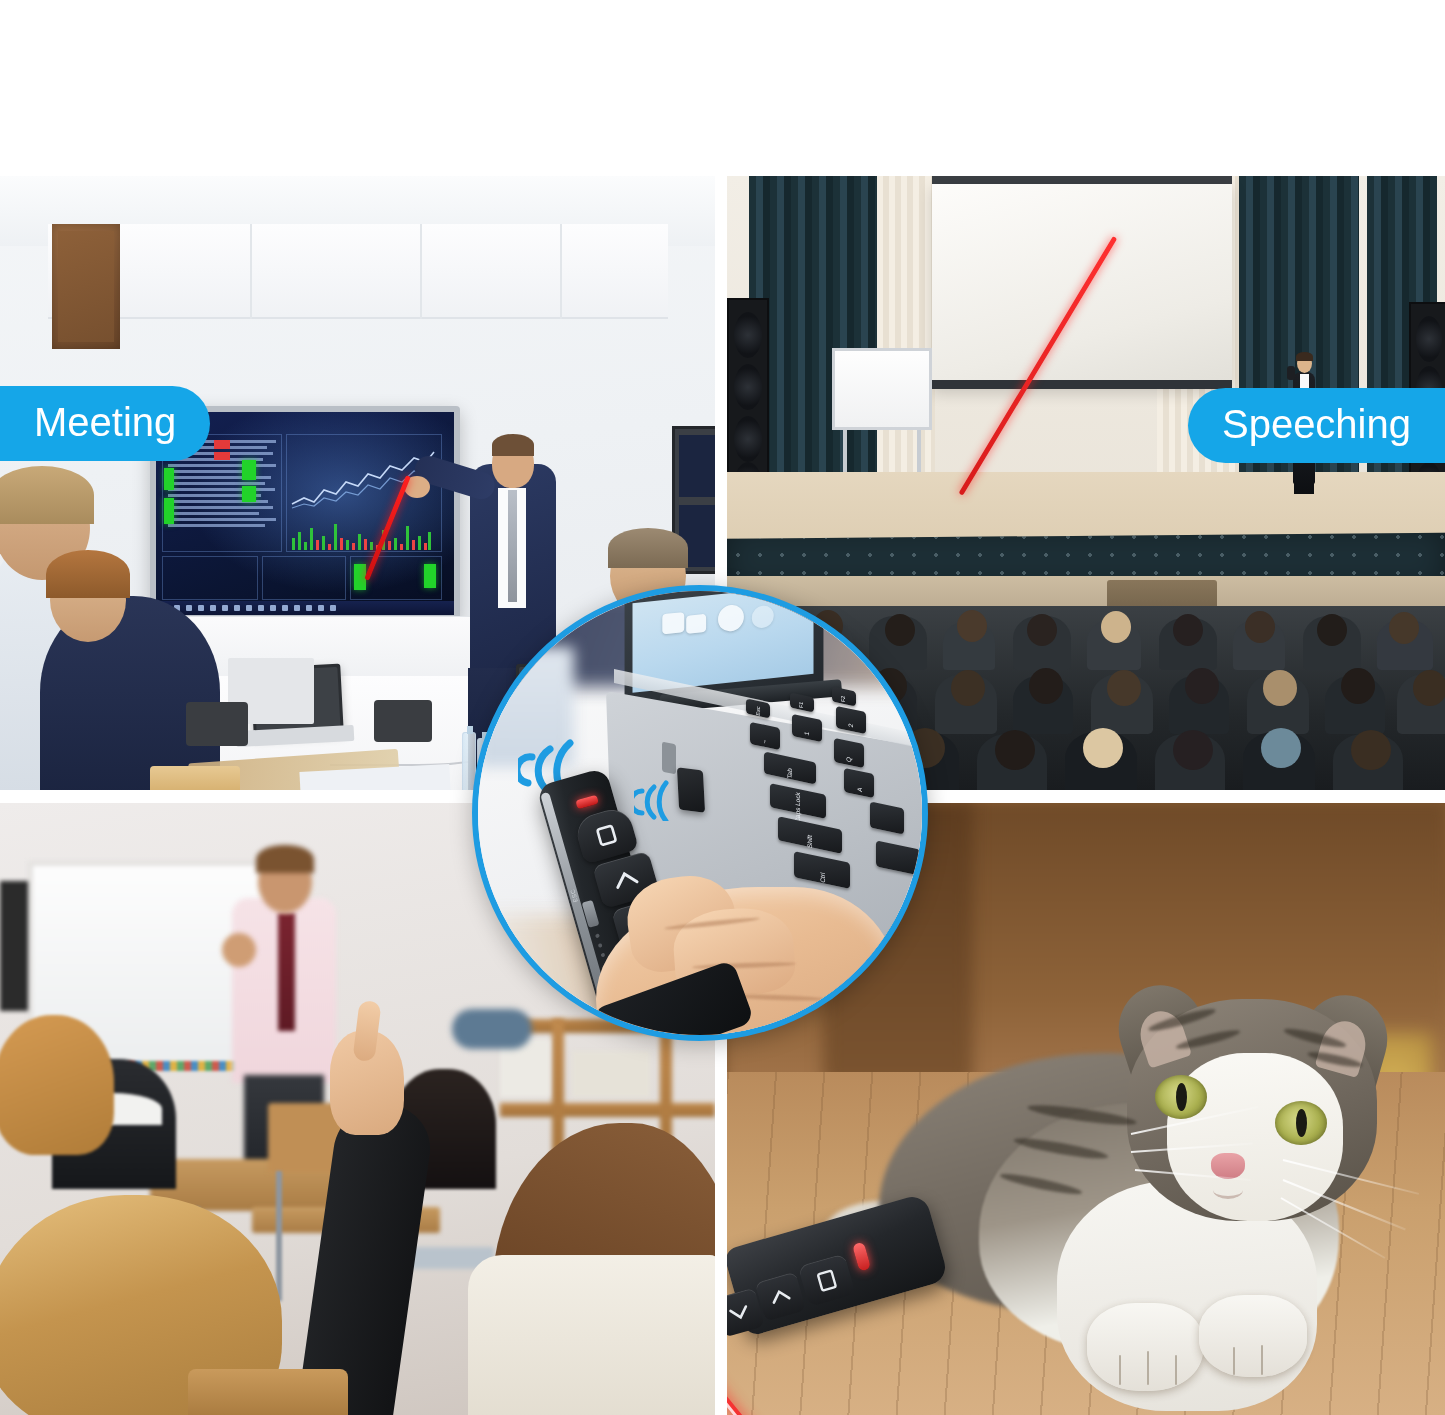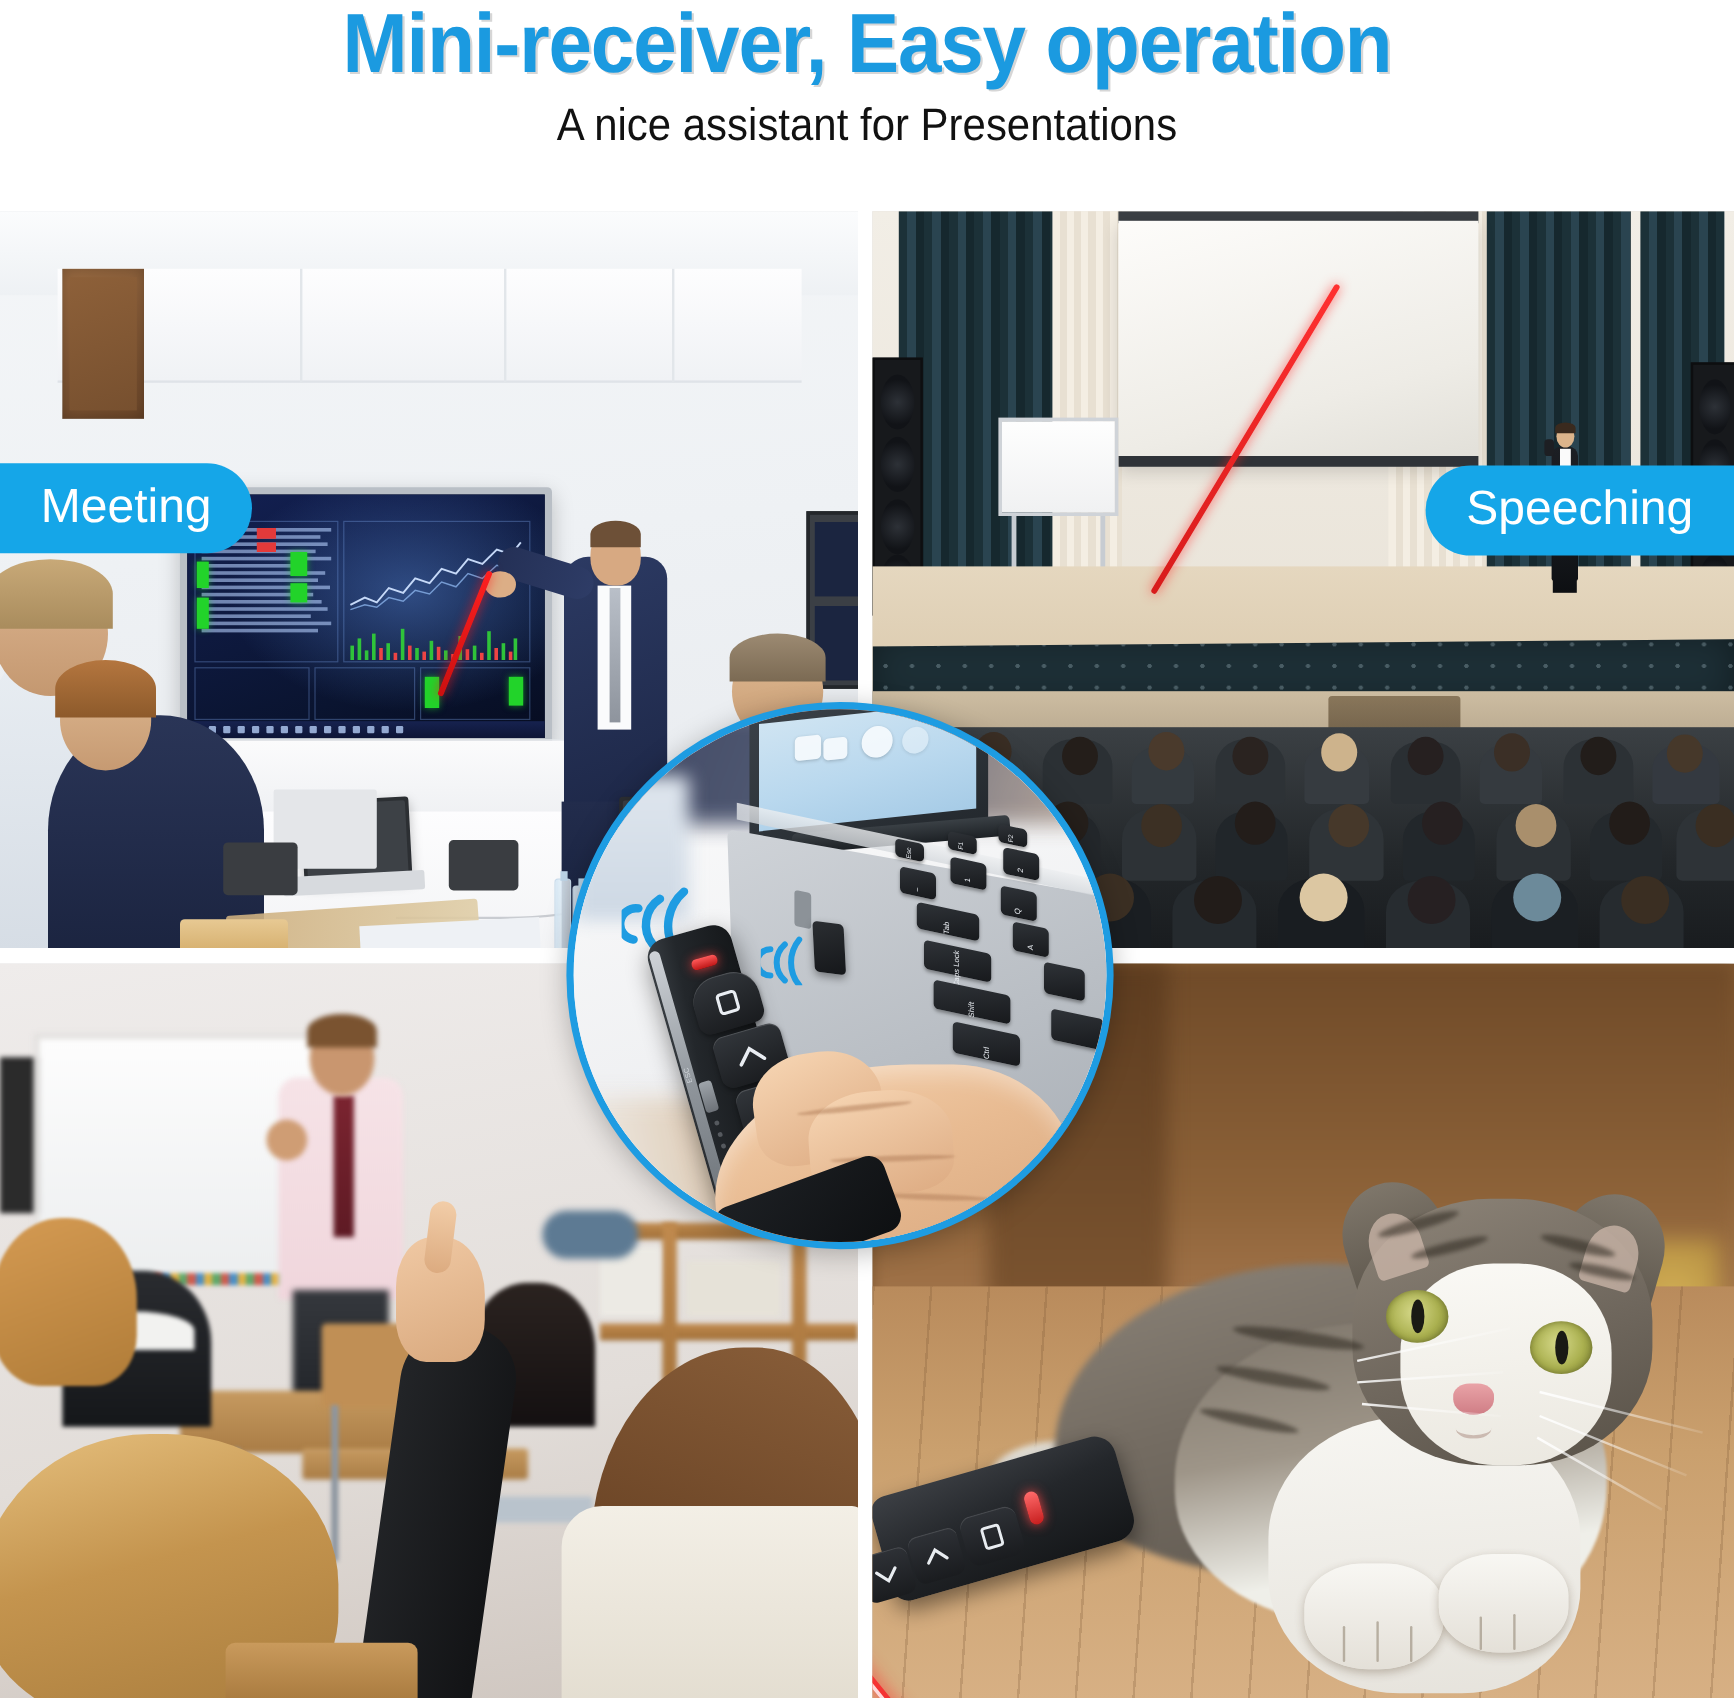--- a/index.html
+++ b/index.html
@@ -407,24 +407,20 @@
 
   
   .wifi { position:absolute; }
   .wifi svg { display:block; }
 </style>
 </head>
 <body>
 
 <div id="page">
 
-  <div class="header">
-    <div class="title">Mini-receiver,  Easy operation</div>
-    <div class="subtitle">A nice assistant for Presentations</div>
-  </div>
 
   <div class="panel p-meeting">
     <div class="mt-wall"></div>
     <div class="mt-ceil"></div>
     <div class="mt-cabinetrow"></div>
     <div class="mt-cabseam" style="left:250px"></div>
     <div class="mt-cabseam" style="left:420px"></div>
     <div class="mt-cabseam" style="left:560px"></div>
     <div class="mt-wood"></div>
 

